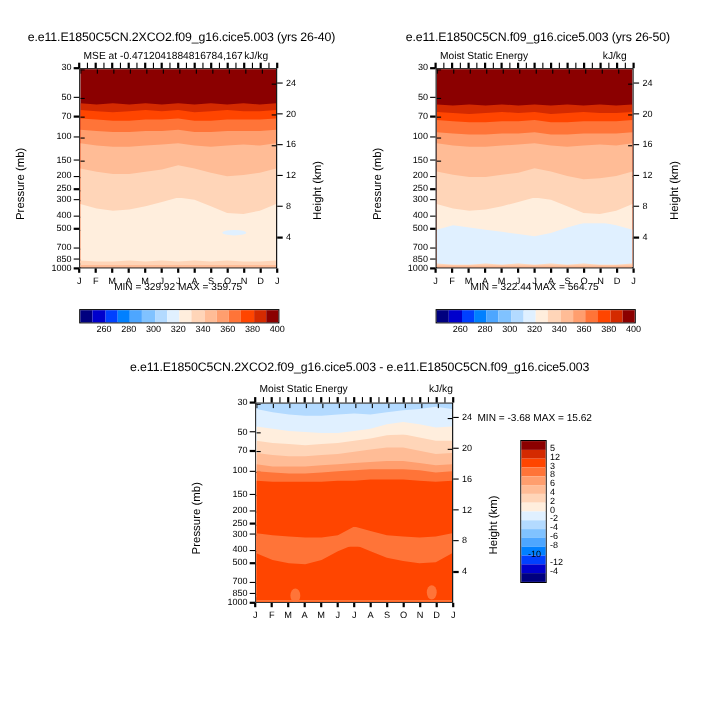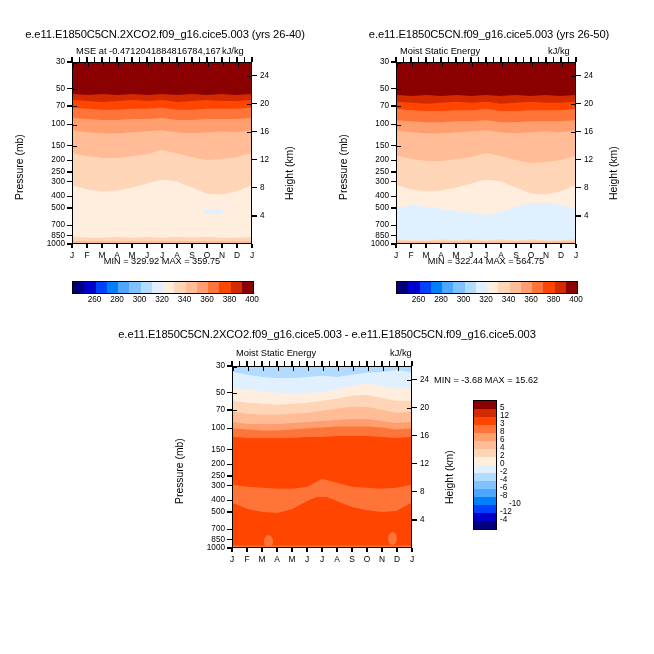--- a/index.html
+++ b/index.html
@@ -605,16 +605,16 @@
     <div class="cbar-vlab" style="left: 500px; top: 419px;">3</div>
     <div class="cbar-vlab" style="left: 500px; top: 427px;">8</div>
     <div class="cbar-vlab" style="left: 500px; top: 435px;">6</div>
     <div class="cbar-vlab" style="left: 500px; top: 443px;">4</div>
     <div class="cbar-vlab" style="left: 500px; top: 451px;">2</div>
     <div class="cbar-vlab" style="left: 500px; top: 459px;">0</div>
     <div class="cbar-vlab" style="left: 500px; top: 467px;">-2</div>
     <div class="cbar-vlab" style="left: 500px; top: 475px;">-4</div>
     <div class="cbar-vlab" style="left: 500px; top: 483px;">-6</div>
     <div class="cbar-vlab" style="left: 500px; top: 491px;">-8</div>
-    <div class="cbar-vlab" style="left: 509px; top: 499px;">-10</div>
+    <div class="cbar-vlab" style="left: 480px; top: 499px;">-10</div>
     <div class="cbar-vlab" style="left: 500px; top: 507px;">-12</div>
     <div class="cbar-vlab" style="left: 500px; top: 515px;">-4</div>
   </div>
 
 </body></html>

